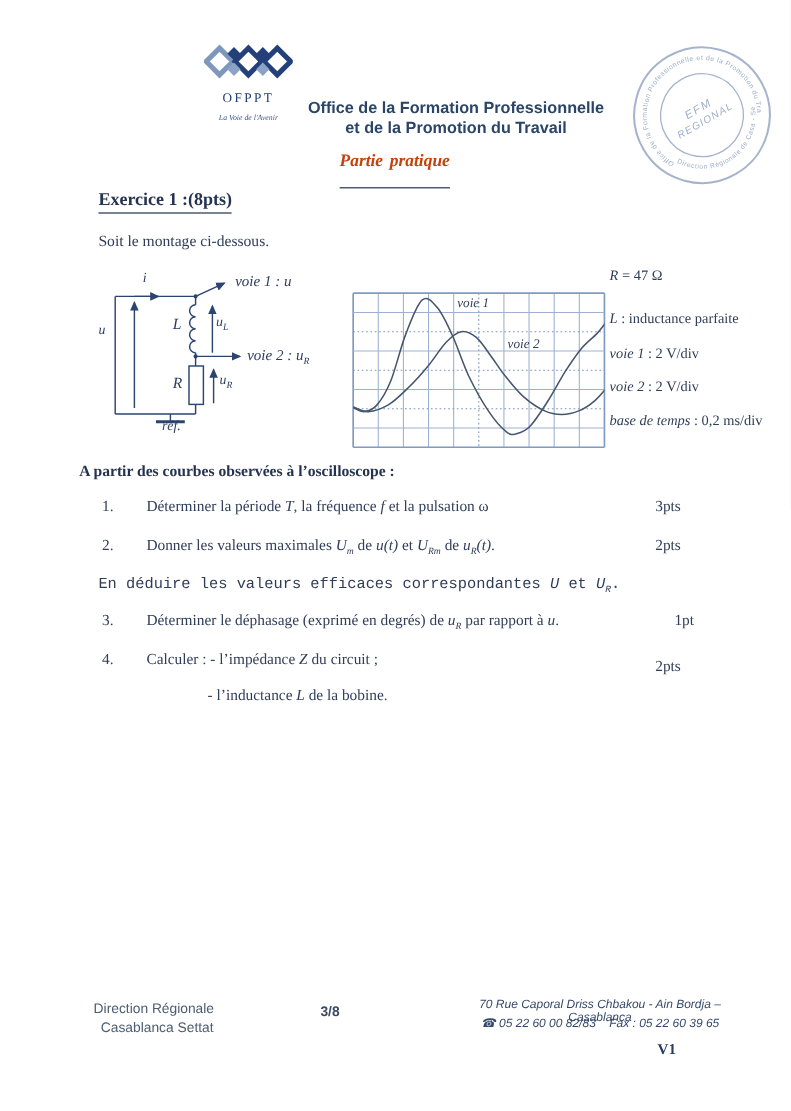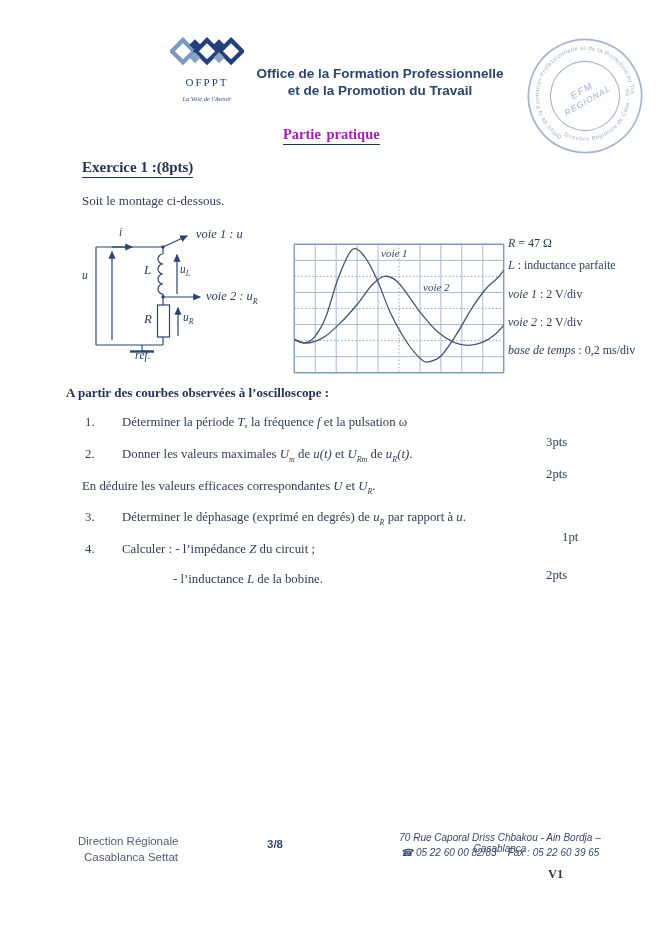--- a/index.html
+++ b/index.html
@@ -3,38 +3,38 @@
 <meta charset="utf-8">
 <style>
   html,body{margin:0;padding:0;background:#e8e8e8;}
   #page{position:relative;width:659px;height:926px;margin:0 auto;background:#ffffff;
         font-family:"Liberation Serif",serif;color:#2e3c58;overflow:hidden;}
   .abs{position:absolute;}
   
   .brand{font-family:"Liberation Serif",serif;color:#24407a;font-size:11px;letter-spacing:2px;text-align:center;}
   .tagline{font-family:"Liberation Serif",serif;color:#3a5486;font-size:6.5px;font-style:italic;text-align:center;}
   .arabic{font-family:"DejaVu Sans",sans-serif;direction:rtl;font-size:16.5px;font-weight:bold;color:#2b3f66;text-align:center;}
-  .orgline{font-family:"Liberation Sans",sans-serif;font-weight:bold;font-size:13.5px;color:#2a4568;text-align:center;}
-  
-  .part-title{font-size:14.5px;font-weight:bold;color:#a21caf;border-bottom:1.6px solid #24334f;padding-bottom:1px;word-spacing:2px;}
+  .orgline{font-family:"Liberation Sans",sans-serif;font-weight:bold;font-size:13.5px;color:#2a4568;text-align:center;margin-top:16px;}
+  
+  .part-title{font-size:14.5px;font-weight:bold;color:#c2410c;border-bottom:1.6px solid #24334f;padding-bottom:13px;word-spacing:2px;font-style:italic;}
   .ex-title{font-size:15px;font-weight:bold;color:#24334f;border-bottom:1.6px solid #24334f;padding-bottom:1px;}
   .intro{font-size:13px;color:#2f3d58;}
   
   .clabel{font-size:11.5px;font-style:italic;color:#2c3c60;white-space:nowrap;}
   .clabel sub{font-size:8px;}
   
   .scopelabel{font-size:11px;font-style:italic;color:#33415c;white-space:nowrap;}
   .info-line{left:508px;font-size:12px;color:#2f3d58;white-space:nowrap;}
   
   .qheading{left:66px;font-size:13px;font-weight:bold;color:#24334f;}
   .qrow{position:absolute;left:0;width:659px;font-size:12.8px;color:#2f3d58;}
   .qnum{position:absolute;left:85px;}
   .qtext{position:absolute;left:122px;width:430px;}
-  .qpts{position:absolute;left:546px;margin-top:20px;}
-  .qrow.row-flush .qtext{left:82px;width:470px;}
+  .qpts{position:absolute;left:546px;}
+  .qrow.row-flush .qtext{left:82px;width:470px;font-family:Liberation Mono, monospace;}
   .qrow.row-indent .qtext{left:173px;width:400px;}
   .qrow.pts-sm .qpts{left:562px;}
   .qtext sub,.info-line sub{font-size:8px;}
   
   .f-left{font-family:"Liberation Sans",sans-serif;font-size:11.5px;color:#4d5d72;}
   .f-page{font-family:"Liberation Sans",sans-serif;font-size:11.5px;font-weight:600;color:#3a4a63;}
   .f-right{font-family:"Liberation Sans",sans-serif;font-style:italic;font-size:10px;color:#35486a;text-align:center;width:240px;left:380px;}
   .f-ver{font-size:12.5px;font-weight:600;color:#2a3a5c;}
   svg text{font-family:"Liberation Sans",sans-serif;}
 </style>
@@ -147,21 +147,21 @@
       <line x1="1.3" y1="81.55" x2="210.70000000000002" y2="81.55" stroke="#9db2d2" stroke-width="0.9"></line>
       <line x1="1.3" y1="97.60" x2="210.70000000000002" y2="97.60" stroke="#7b94bd" stroke-width="0.9" stroke-dasharray="1.4 2.2"></line>
       <line x1="1.3" y1="113.65" x2="210.70000000000002" y2="113.65" stroke="#9db2d2" stroke-width="0.9"></line>
       <line x1="1.3" y1="129.70" x2="210.70000000000002" y2="129.70" stroke="#809ac0" stroke-width="1.4"></line>
       <path d="M 1.3 96.8 C 2.9 97.3, 7.4 100.4, 10.7 100.0 C 14.0 99.6, 17.5 98.7, 21.2 94.4 C 24.9 90.1, 28.7 84.2, 32.7 74.3 C 36.7 64.4, 40.9 46.2, 45.3 35.0 C 49.6 23.8, 54.5 10.5, 58.9 6.9 C 63.2 3.3, 67.3 8.4, 71.4 13.3 C 75.6 18.3, 79.7 27.1, 84.0 36.6 C 88.4 46.1, 92.6 59.7, 97.6 70.3 C 102.7 80.9, 109.1 92.3, 114.4 100.0 C 119.6 107.8, 125.2 113.8, 129.0 116.9 C 132.9 119.9, 134.1 119.3, 137.4 118.5 C 140.7 117.7, 144.6 116.6, 148.9 112.0 C 153.3 107.5, 158.7 98.8, 163.6 91.2 C 168.5 83.6, 173.5 73.7, 178.2 66.3 C 183.0 58.9, 187.5 52.3, 191.9 47.0 C 196.2 41.8, 200.9 38.8, 204.4 35.0 C 207.9 31.3, 211.4 26.3, 212.8 24.6" fill="none" stroke="#46566e" stroke-width="1.3" clip-path="url(#scope-clip)"></path>
       <path d="M 1.3 96.0 C 3.4 96.7, 9.0 100.3, 13.9 100.0 C 18.8 99.7, 25.0 97.7, 30.6 94.4 C 36.2 91.0, 41.8 85.4, 47.4 79.9 C 53.0 74.5, 58.9 67.8, 64.1 61.5 C 69.4 55.2, 74.2 46.9, 78.8 42.2 C 83.3 37.5, 87.2 34.1, 91.3 33.4 C 95.5 32.7, 99.7 34.7, 103.9 38.2 C 108.1 41.7, 112.5 48.9, 116.5 54.3 C 120.5 59.6, 123.4 64.7, 128.0 70.3 C 132.5 75.9, 138.3 83.2, 143.7 88.0 C 149.1 92.8, 155.2 96.8, 160.4 99.2 C 165.7 101.6, 170.2 102.4, 175.1 102.4 C 180.0 102.4, 185.2 101.1, 189.8 99.2 C 194.3 97.3, 198.5 94.4, 202.3 91.2 C 206.2 88.0, 211.0 81.8, 212.8 79.9" fill="none" stroke="#46566e" stroke-width="1.3" clip-path="url(#scope-clip)"></path>
     </svg>
   <div class="abs scopelabel" style="left:381px;top:247px">voie 1</div>
   <div class="abs scopelabel" style="left:423px;top:281px">voie 2</div>
 
-  <div class="abs info-line" style="top:236px"><i>R</i> = 47 Ω</div>
+  <div class="abs info-line" style="top:222px"><i>R</i> = 47 Ω</div>
   <div class="abs info-line" style="top:258px"><i>L</i> : inductance parfaite</div>
   <div class="abs info-line" style="top:287px"><i>voie 1</i> : 2 V/div</div>
   <div class="abs info-line" style="top:315px"><i>voie 2</i> : 2 V/div</div>
   <div class="abs info-line" style="top:343px"><i>base de temps</i> : 0,2 ms/div</div>
 
   <div class="abs qheading" style="top:385px">A partir des courbes observées à l’oscilloscope :</div>
 
   <div class="qrow" style="top:415px">
     <span class="qnum">1.</span>
     <span class="qtext">Déterminer la période <i>T</i>, la fréquence <i>f</i> et la pulsation ω</span>

